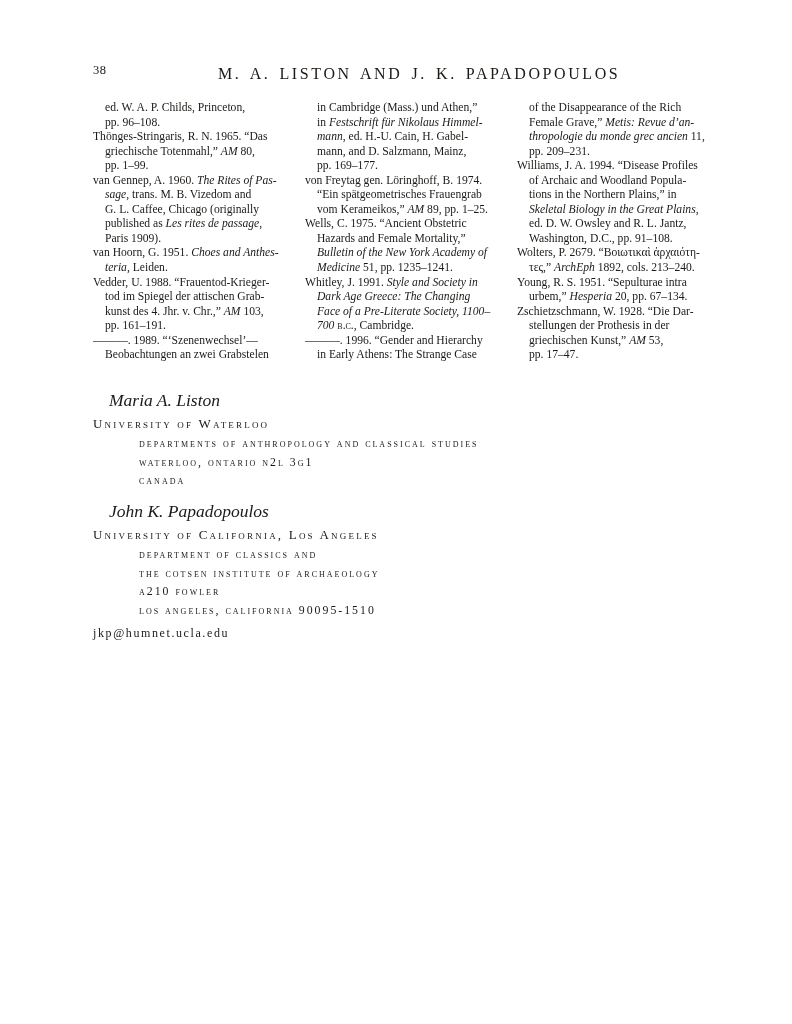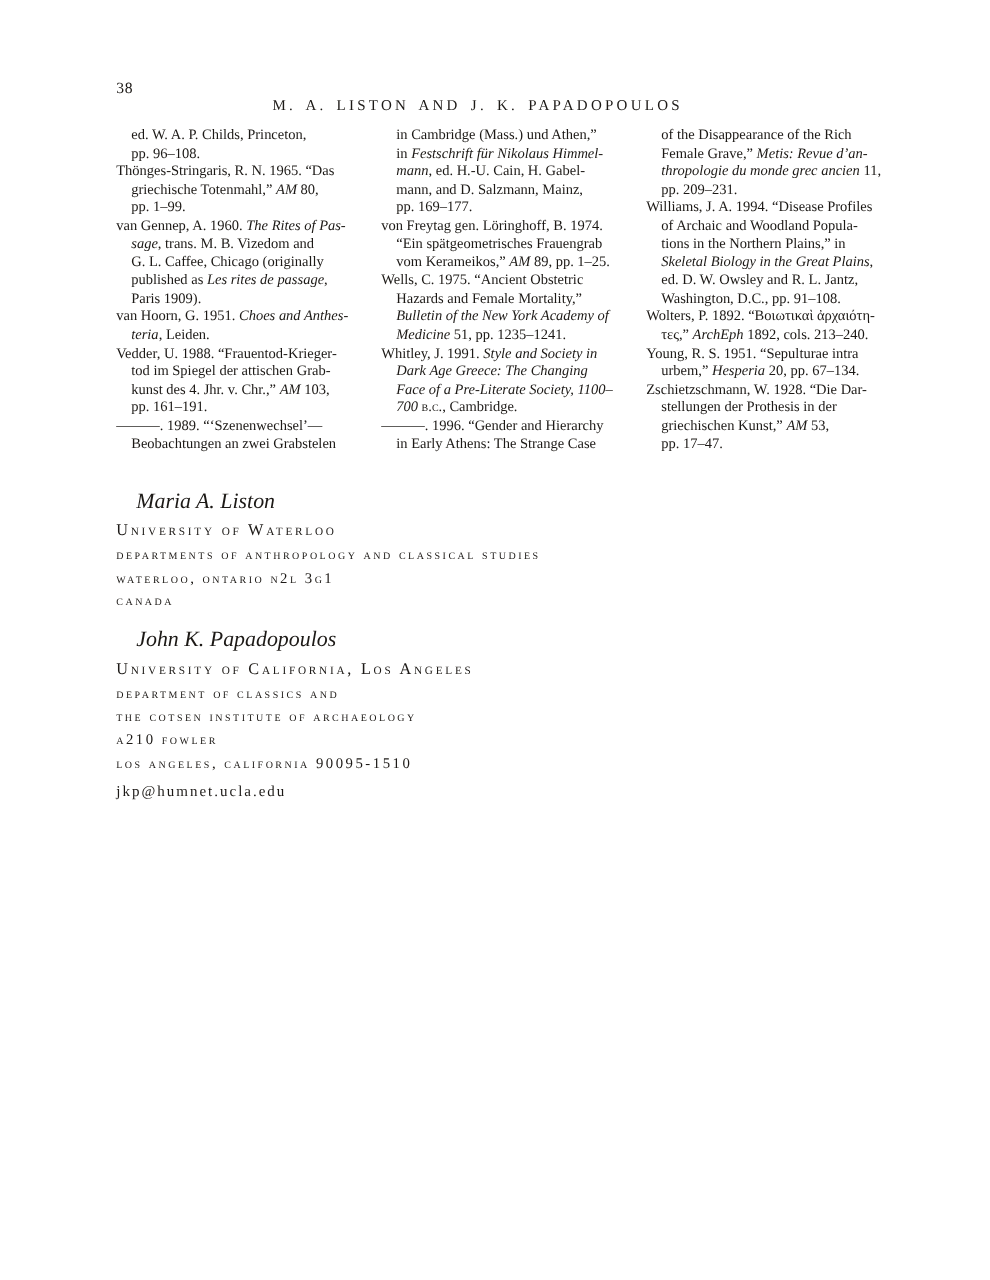--- a/index.html
+++ b/index.html
@@ -5,33 +5,33 @@
 <style>
   html,body { margin:0; padding:0; background:#ffffff; }
   .page {
     position:relative; width:724px; height:1024px; background:#ffffff;
     color:#1c1916; font-family:"Liberation Serif","DejaVu Serif",serif;
     overflow:hidden;
   }
   
   #header { position:absolute; top:63px; left:93px; right:60px; height:18px; }
   .page-number { position:absolute; left:0; top:0; font-size:12.5px; letter-spacing:.5px; }
-  .running-head { position:absolute; left:125px; top:14px; font-size:12px; letter-spacing:2.6px; word-spacing:2.5px; }
+  .running-head { position:absolute; left:125px; top:2px; font-size:16px; letter-spacing:2.6px; word-spacing:2.5px; }
   
   #bib { position:absolute; top:101px; left:93px; display:flex; gap:12px;justify-content:flex-end; }
   .bib-col { width:200px; font-size:11.6px; line-height:14.55px; }
   .bib-line { white-space:nowrap; }
   .bib-line.cont { padding-left:12px; }
   .bib-line em { }
   .sc2 { font-variant:small-caps; font-style:normal;font-family:Liberation Serif, serif; }
   
   #authors { position:absolute; top:390px; left:93px; }
   .author-name { font-style:italic; font-size:17.5px; line-height:20px; margin:0 0 7px 16px; }
   .affil-univ { font-variant:small-caps; font-size:13px; letter-spacing:2.2px; line-height:14px; margin-bottom:6px; }
-  .affil-line { font-variant:small-caps; font-size:11.8px; letter-spacing:2px; line-height:13px; margin-bottom:5.5px; }
+  .affil-line { font-variant:small-caps; font-size:11.8px; letter-spacing:2px; line-height:13px; margin-bottom:5.5px;margin-left:46px; }
   .author-email { font-size:12px; letter-spacing:1.6px; line-height:14px; margin-top:9px; }
   .author-block + .author-block { margin-top:14px; }
 </style>
 </head>
 <body>
 
 <div class="page">
 
   <div id="header">
     <span class="page-number">38</span>
@@ -83,21 +83,21 @@
         <div class="bib-line cont">of the Disappearance of the Rich</div>
         <div class="bib-line cont">Female Grave,” <em>Metis: Revue d’an-</em></div>
         <div class="bib-line cont"><em>thropologie du monde grec ancien</em> 11,</div>
         <div class="bib-line cont">pp. 209–231.</div>
         <div class="bib-line">Williams, J. A. 1994. “Disease Profiles</div>
         <div class="bib-line cont">of Archaic and Woodland Popula-</div>
         <div class="bib-line cont">tions in the Northern Plains,” in</div>
         <div class="bib-line cont"><em>Skeletal Biology in the Great Plains</em>,</div>
         <div class="bib-line cont">ed. D. W. Owsley and R. L. Jantz,</div>
         <div class="bib-line cont">Washington, D.C., pp. 91–108.</div>
-        <div class="bib-line">Wolters, P. 1892. “Βοιωτικαὶ ἀρχαιότη-</div>
+        <div class="bib-line">Wolters, P. 2679. “Βοιωτικαὶ ἀρχαιότη-</div>
         <div class="bib-line cont">τες,” <em>ArchEph</em> 1892, cols. 213–240.</div>
         <div class="bib-line">Young, R. S. 1951. “Sepulturae intra</div>
         <div class="bib-line cont">urbem,” <em>Hesperia</em> 20, pp. 67–134.</div>
         <div class="bib-line">Zschietzschmann, W. 1928. “Die Dar-</div>
         <div class="bib-line cont">stellungen der Prothesis in der</div>
         <div class="bib-line cont">griechischen Kunst,” <em>AM</em> 53,</div>
         <div class="bib-line cont">pp. 17–47.</div>
       </div>
   </div>
 

